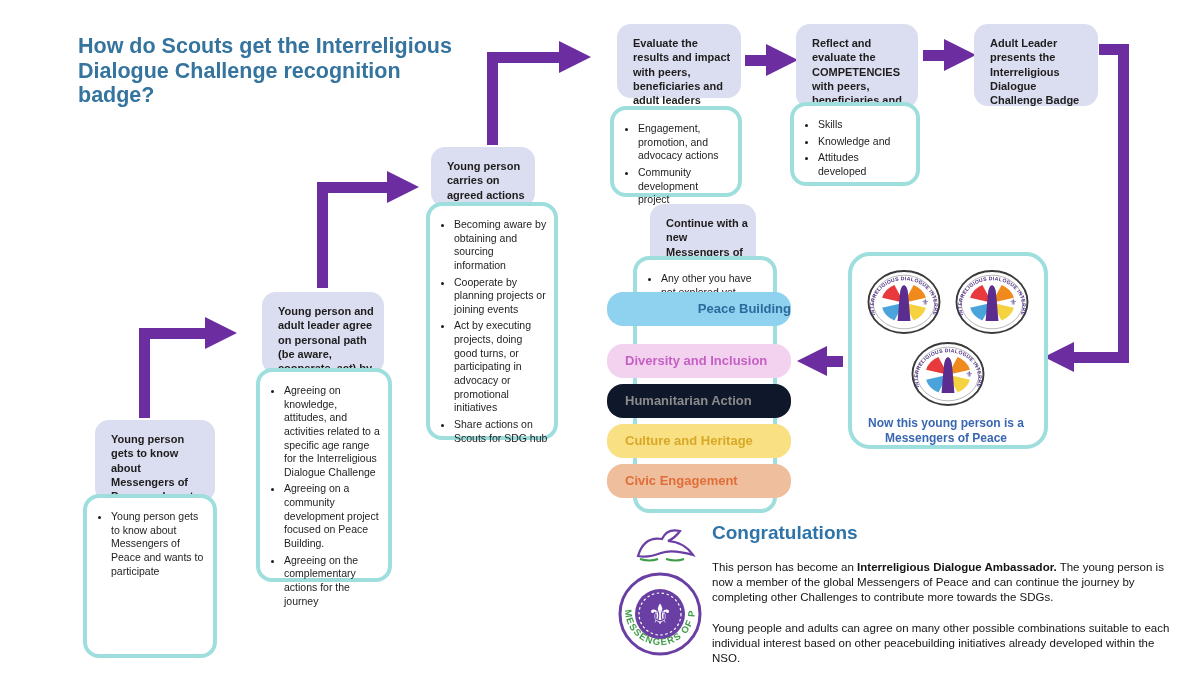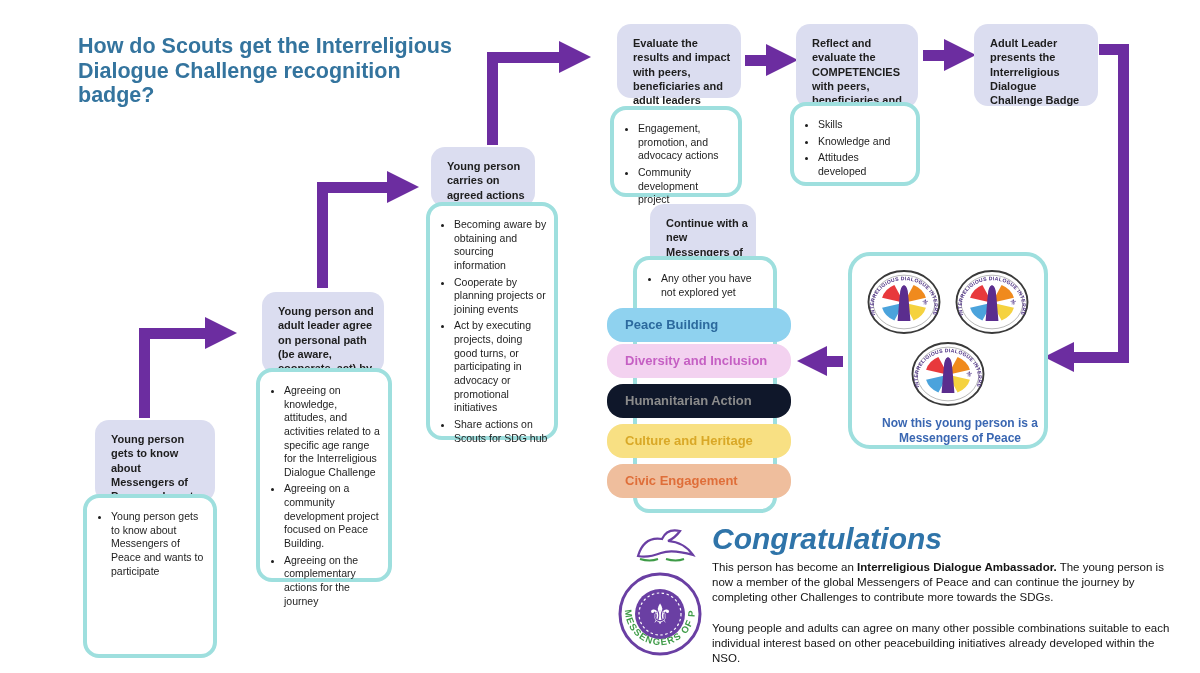--- a/index.html
+++ b/index.html
@@ -36,25 +36,25 @@
   .pill-2{background:#0f172a;color:#8B8B8B;}
   .pill-3{background:#F8E083;color:#D9A827;}
   .pill-4{background:#EFBE9D;color:#DF6E39;}
 
   
   .badge-box{position:absolute;left:848px;top:252px;width:200px;height:197px;
              background:#fff;border:4px solid #9EDFDE;border-radius:22px;z-index:2;
              box-sizing:border-box;}
   .badge{position:absolute;width:80px;height:68px;}
   .badge-caption{position:absolute;left:8px;top:160px;width:172px;text-align:center;
-                 font-weight:bold;font-size:12px;line-height:1.25;color:#3A67B2;margin-left:14px;}
-
-  
-  .congrats-heading{position:absolute;left:712px;top:522px;font-size:30px;
-                    font-weight:bold;color:#2F74A9;font-style:italic;}
+                 font-weight:bold;font-size:12px;line-height:1.25;color:#3A67B2;}
+
+  
+  .congrats-heading{position:absolute;left:712px;top:522px;font-size:19px;
+                    font-weight:bold;color:#2F74A9;}
   .congrats-text{position:absolute;left:712px;top:560px;width:470px;
                  font-size:11.5px;line-height:1.32;color:#141414;}
   .congrats-text p{margin:0 0 15px 0;}
   .mop-logo{position:absolute;left:610px;top:526px;width:100px;height:140px;}
 </style>
 </head>
 <body>
 
 <div class="stage">
 
@@ -145,21 +145,21 @@
 
   <div class="step-header" style="left:974px;top:24px;width:124px;height:82px;">Adult Leader presents the Interreligious Dialogue Challenge Badge</div>
 
   <div class="step-header" style="left:650px;top:204px;width:106px;height:68px;">Continue with a new Messengers of Peace Path</div>
   <div class="step-body" style="left:633px;top:256px;width:144px;height:257px;">
     <ul>
       <li>Any other you have not explored yet</li>
     </ul>
   </div>
 
-  <div class="pill pill-0" style="top:308px;">
+  <div class="pill pill-0" style="top:292px;text-align:right;">
     <span>Peace Building</span>
   </div>
   <div class="pill pill-1" style="top:344px;">
     <span>Diversity and Inclusion</span>
   </div>
   <div class="pill pill-2" style="top:384px;">
     <span>Humanitarian Action</span>
   </div>
   <div class="pill pill-3" style="top:424px;">
     <span>Culture and Heritage</span>

